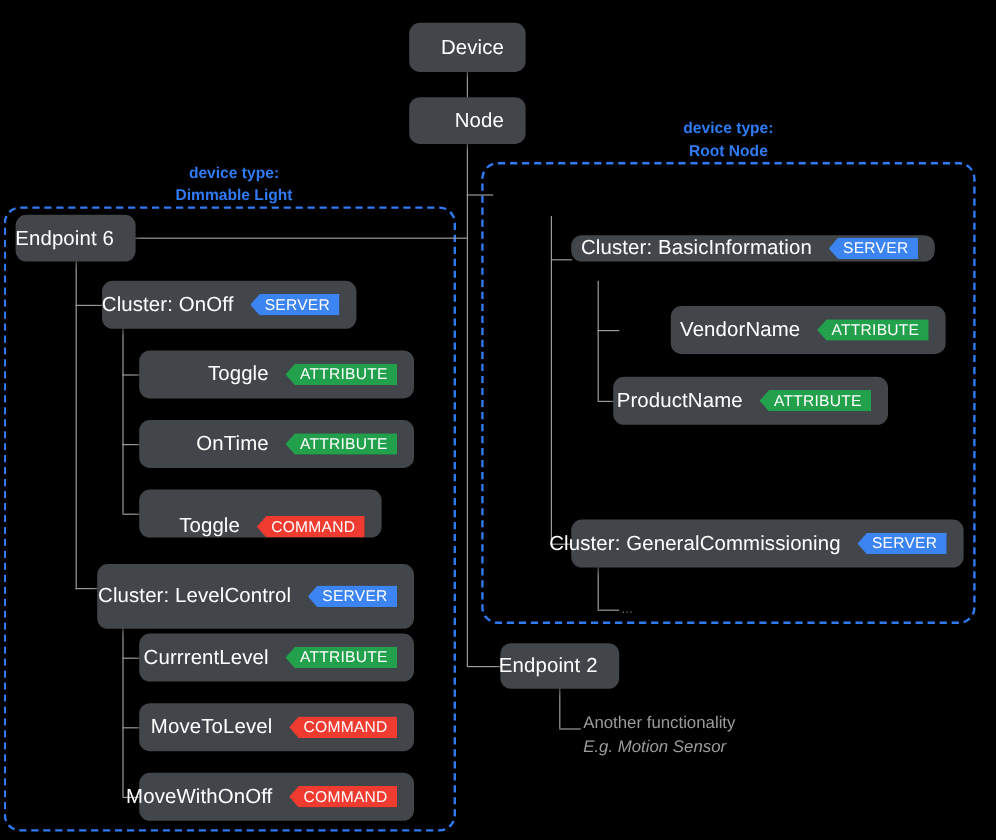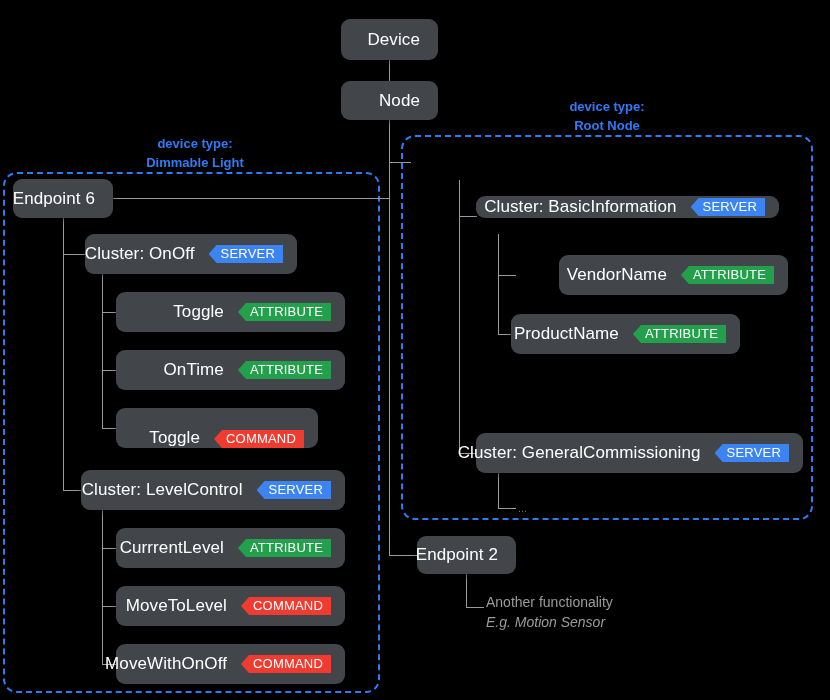--- a/index.html
+++ b/index.html
@@ -195,21 +195,21 @@
   <div class="node tagged" style="left:116px; top:350px; width:229px; height:40px;">
     <span class="lbl">OnTime</span>
     <span class="badge attribute">ATTRIBUTE</span>
   </div>
 
   <div class="node tagged" style="left:116px; top:408px; width:202px; height:40px;align-items:flex-end;">
     <span class="lbl">Toggle</span>
     <span class="badge command">COMMAND</span>
   </div>
 
-  <div class="node tagged" style="left:81px; top:470px; width:264px; height:40px;text-align:center;">
+  <div class="node tagged" style="left:81px; top:470px; width:264px; height:54px;text-align:center;">
     <span class="lbl">Cluster: LevelControl</span>
     <span class="badge server">SERVER</span>
   </div>
 
   <div class="node tagged" style="left:116px; top:528px; width:229px; height:40px;">
     <span class="lbl">CurrrentLevel</span>
     <span class="badge attribute">ATTRIBUTE</span>
   </div>
 
   <div class="node tagged" style="left:116px; top:586px; width:229px; height:40px;">

